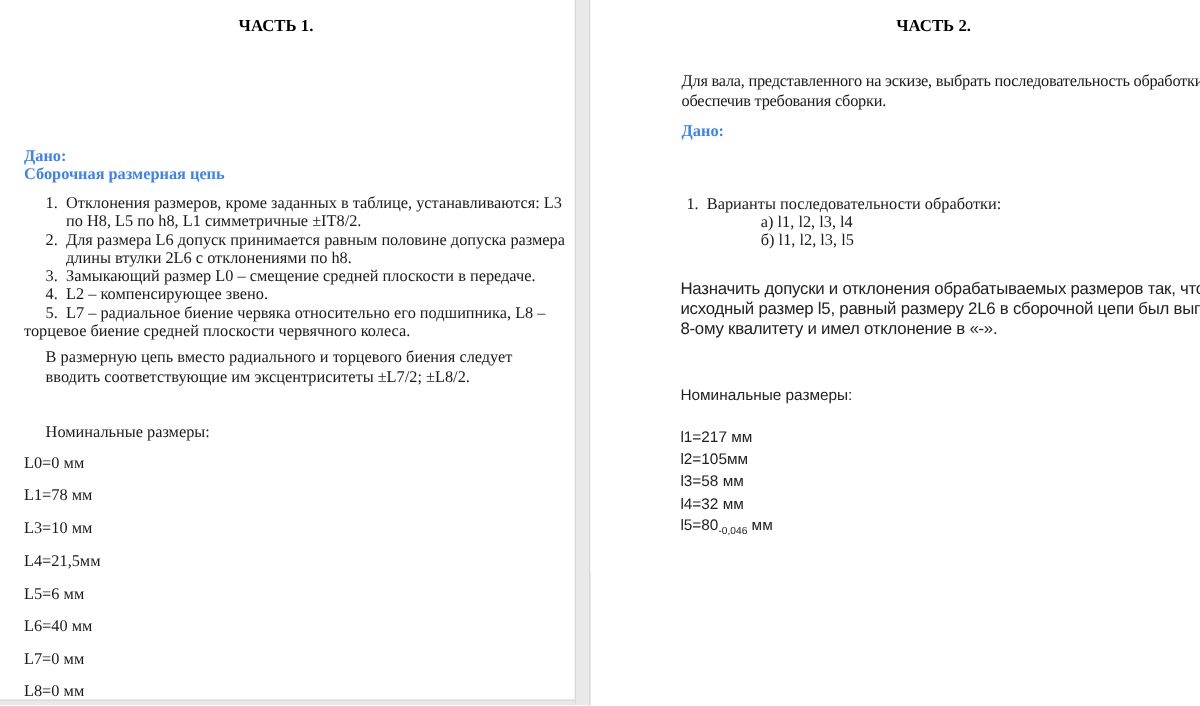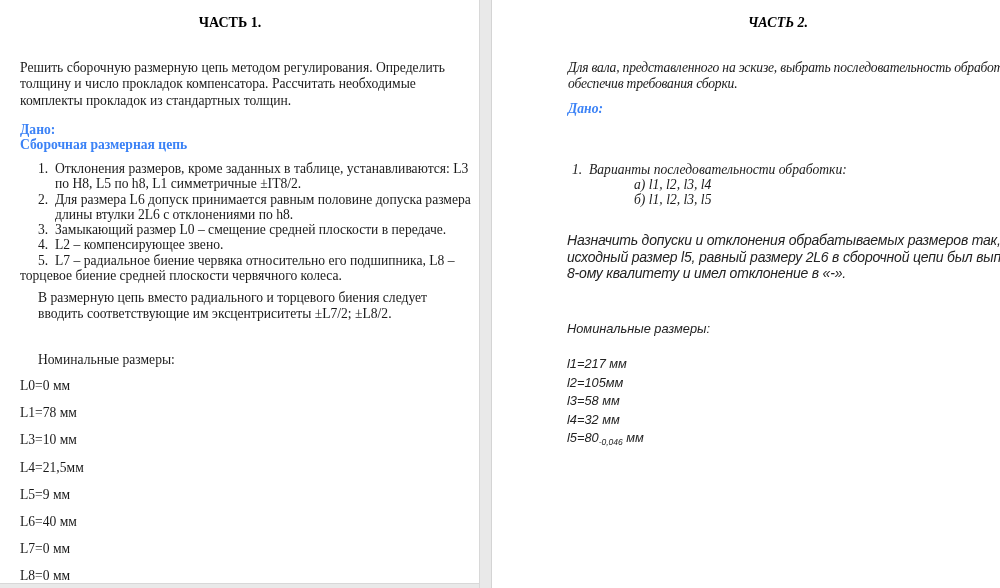--- a/index.html
+++ b/index.html
@@ -3,21 +3,21 @@
 <meta charset="utf-8">
 <style>
   html,body{margin:0;padding:0;background:#ffffff;}
   #canvas{
     position:relative;width:1000px;height:588px;background:#ffffff;
     overflow:hidden;color:#1a1a1a;
     font-family:"Liberation Serif","DejaVu Serif",serif;
   }
   .page{position:absolute;background:#ffffff;overflow:hidden;}
   #page1{left:0;top:0;width:479px;height:583px;padding-left:32px;}
-  #page2{left:492px;top:0;width:508px;height:476px;font-style:italic;}
+  #page2{left:492px;top:0;width:508px;height:476px;}
   .gap-v{
     position:absolute;left:479px;top:0;width:13px;height:588px;
     background:#e9e9e9;border-left:1px solid #d8d8d8;border-right:1px solid #d4d4d4;
     box-sizing:border-box;
   }
   .gap-h{
     position:absolute;left:0;top:583px;width:479px;height:5px;
     background:#e9e9e9;border-top:1px solid #d8d8d8;box-sizing:border-box;
   }
   .abs{position:absolute;}
@@ -53,23 +53,20 @@
 </style>
 </head>
 <body>
 
 <div id="canvas">
 
   <div class="page" id="page1">
 
     <div class="abs p1-title doc-title">ЧАСТЬ 1.</div>
 
-    <div class="abs p1-intro pre">Решить сборочную размерную цепь методом регулирования. Определить
-толщину и число прокладок компенсатора. Рассчитать необходимые
-комплекты прокладок из стандартных толщин.</div>
 
     <div class="abs p1-given bold">
       <div>Дано:</div>
       <div>Сборочная размерная цепь</div>
     </div>
 
     <div class="abs p1-list">
       <div class="li-row">
         <span class="li-num">1.</span>
         <span class="pre">Отклонения размеров, кроме заданных в таблице, устанавливаются: L3
@@ -99,21 +96,21 @@
     <div class="abs p1-note pre">В размерную цепь вместо радиального и торцевого биения следует
 вводить соответствующие им эксцентриситеты ±L7/2; ±L8/2.</div>
 
     <div class="abs p1-nominal">Номинальные размеры:</div>
 
     <div class="abs p1-dims">
       <div class="dim">L0=0 мм</div>
       <div class="dim">L1=78 мм</div>
       <div class="dim">L3=10 мм</div>
       <div class="dim">L4=21,5мм</div>
-      <div class="dim">L5=9 мм</div>
+      <div class="dim">L5=6 мм</div>
       <div class="dim">L6=40 мм</div>
       <div class="dim">L7=0 мм</div>
       <div class="dim">L8=0 мм</div>
     </div>
   </div>
 
   <div class="gap-v"></div>
   <div class="gap-h"></div>
 
   <div class="page" id="page2">

